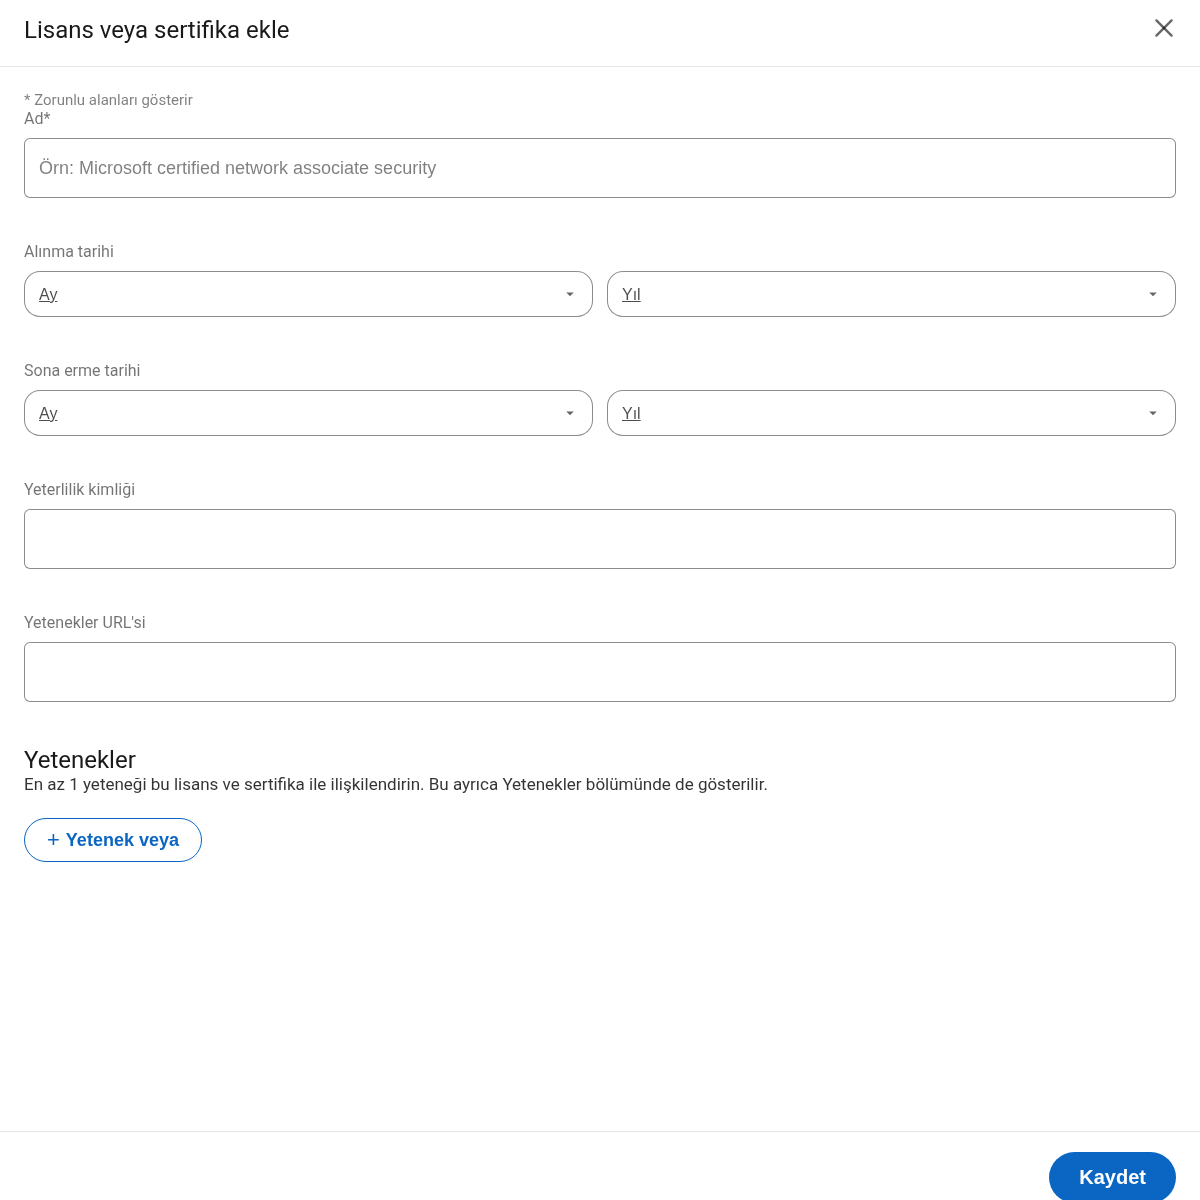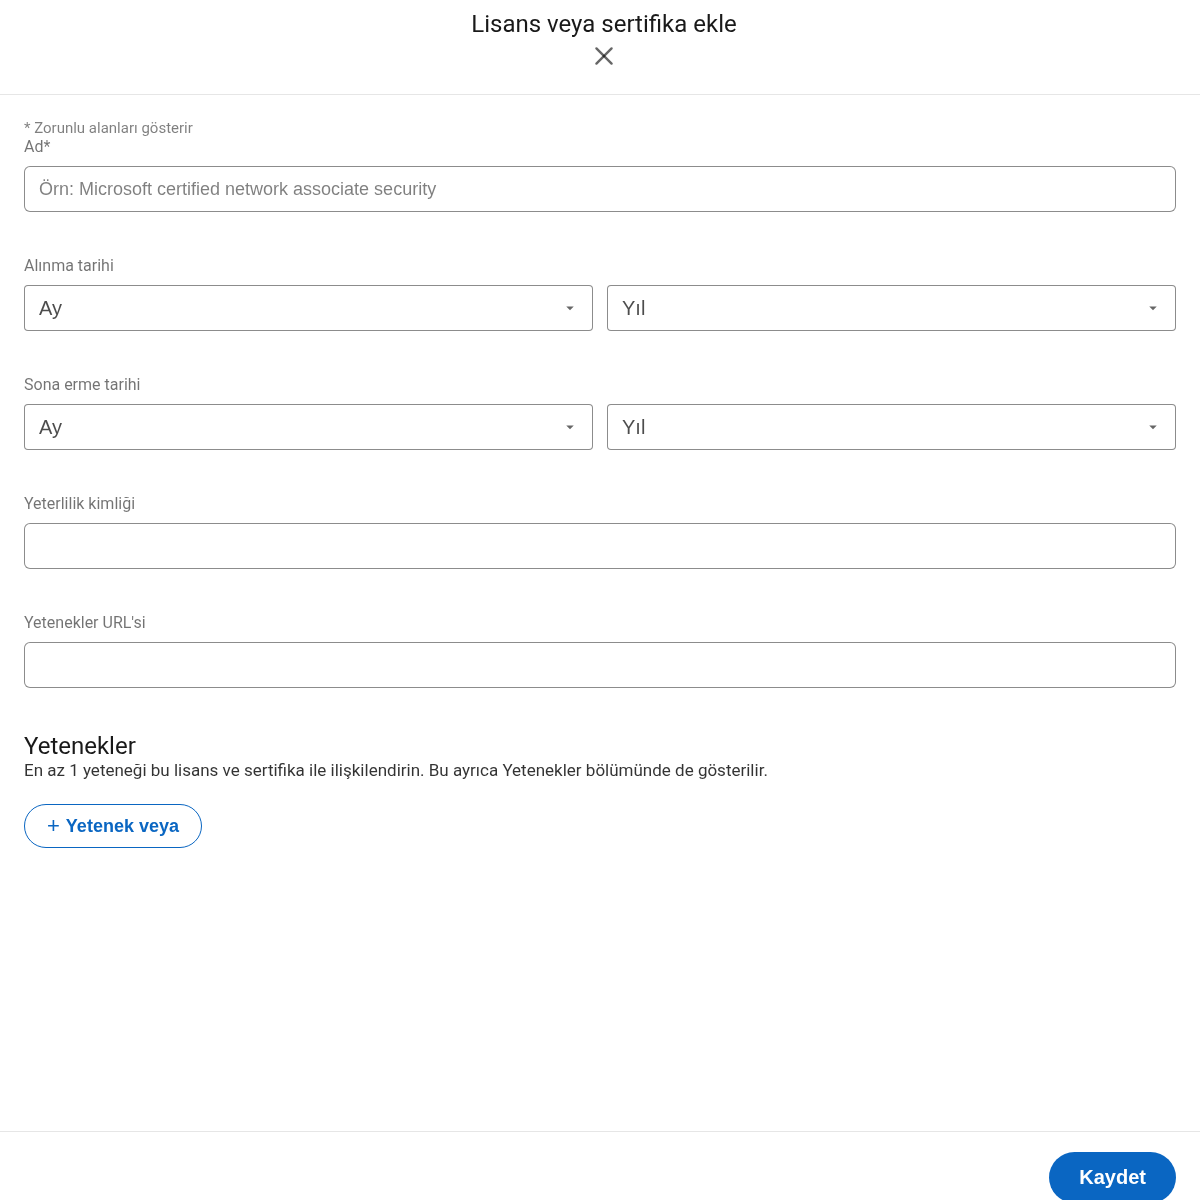--- a/index.html
+++ b/index.html
@@ -15,21 +15,20 @@
     display: flex;
     flex-direction: column;
     height: 100%;
   }
   .modal-header {
     display: flex;
     align-items: center;
     justify-content: space-between;
     padding: 10px 16px 16px 24px;
     border-bottom: 1px solid #e6e6e6;
-    flex-direction: column;
   }
   .modal-title {
     font-size: 24px;
     font-weight: 400;
     color: rgba(0,0,0,0.9);
   }
   .close-btn {
     width: 40px;
     height: 40px;
     display: flex;
@@ -53,49 +52,50 @@
     margin-bottom: 44px;
   }
   .field-label {
     display: block;
     font-size: 16px;
     color: rgba(0,0,0,0.55);
     margin-bottom: 10px;
   }
   .text-input {
     width: 100%;
-    height: 46px;
+    height: 60px;
     padding: 0 14px;
     font-size: 18px;
     color: rgba(0,0,0,0.9);
     border: 1px solid rgba(0,0,0,0.45);
     border-radius: 6px;
     background: #fff;
   }
   .text-input::placeholder { color: rgba(0,0,0,0.5); }
   .date-row {
     display: flex;
     gap: 14px;
   }
   .select-wrap {
     position: relative;
     flex: 1;
   }
   .select {
     width: 100%;
     height: 46px;
     padding: 0 40px 0 14px;
-    font-size: 20px;
+    font-size: 16px;
     color: rgba(0,0,0,0.7);
     border: 1px solid rgba(0,0,0,0.45);
-    border-radius: 4px;
+    border-radius: 16px;
     background: #fff;
     appearance: none;
     -webkit-appearance: none;
     cursor: pointer;
+    text-decoration: underline;
   }
   .select-caret {
     position: absolute;
     right: 14px;
     top: 50%;
     transform: translateY(-50%);
     pointer-events: none;
     color: rgba(0,0,0,0.6);
   }
   .select-caret svg { width: 18px; height: 18px; display:block; }

